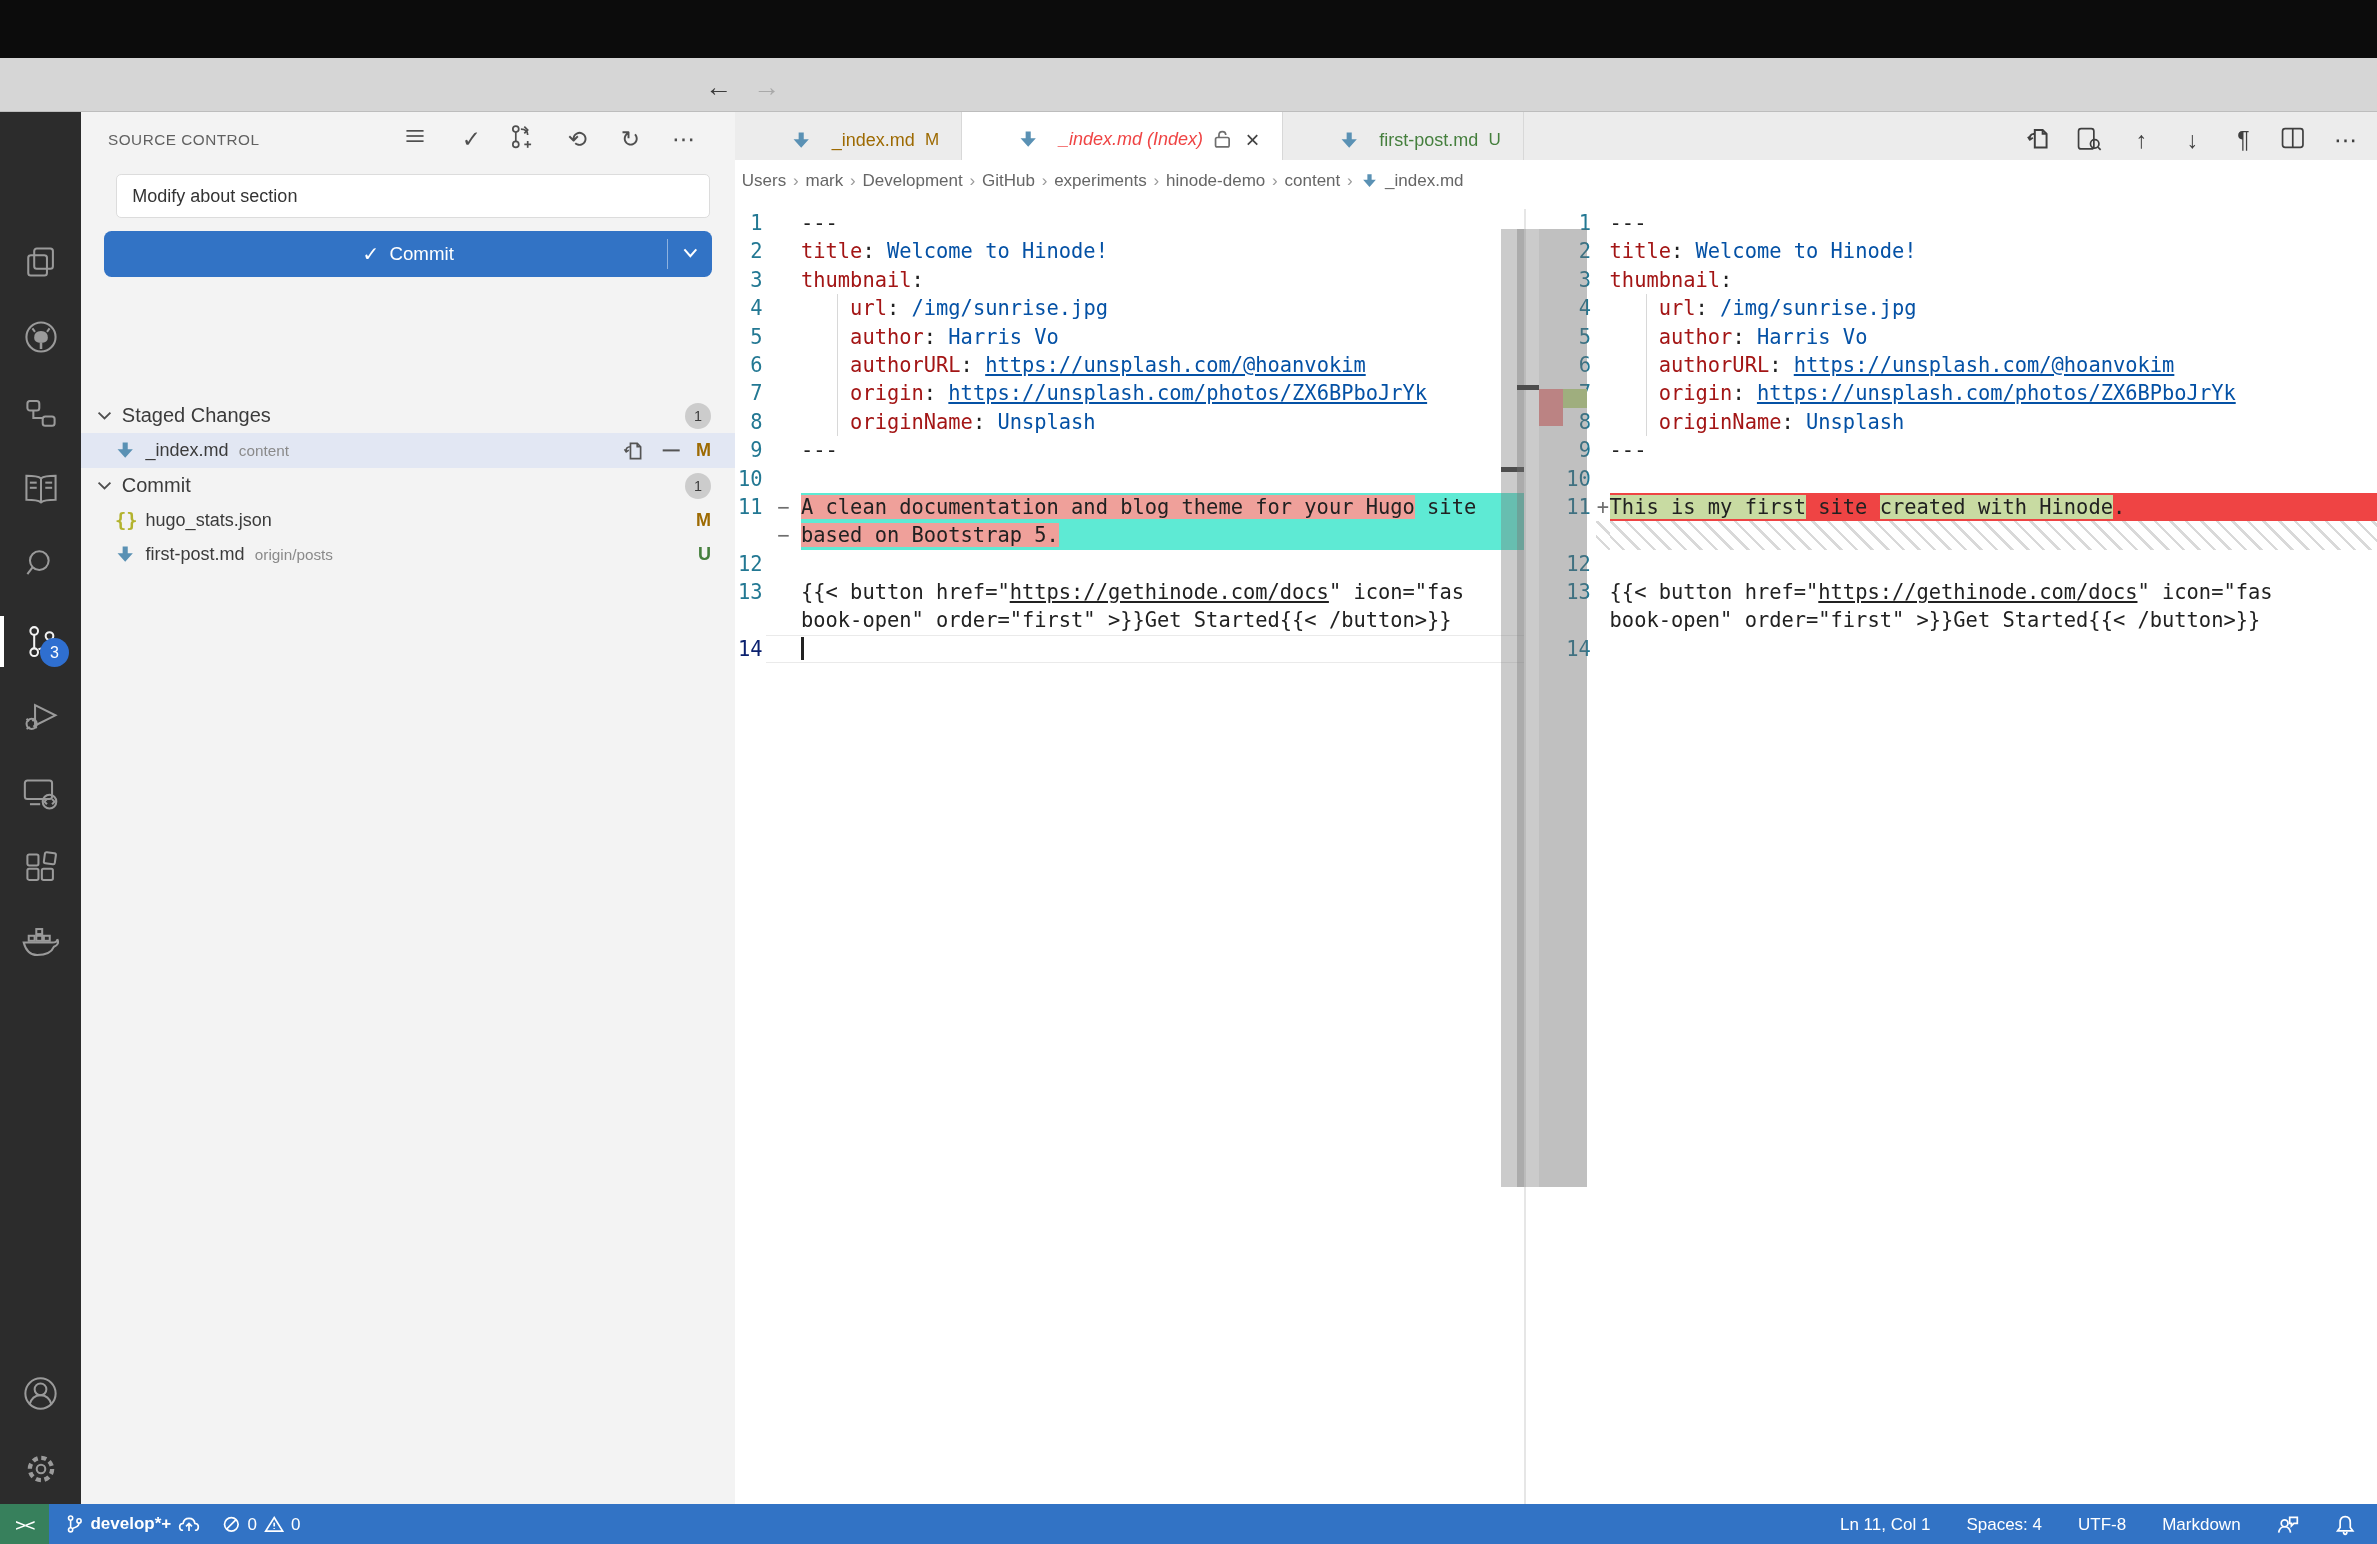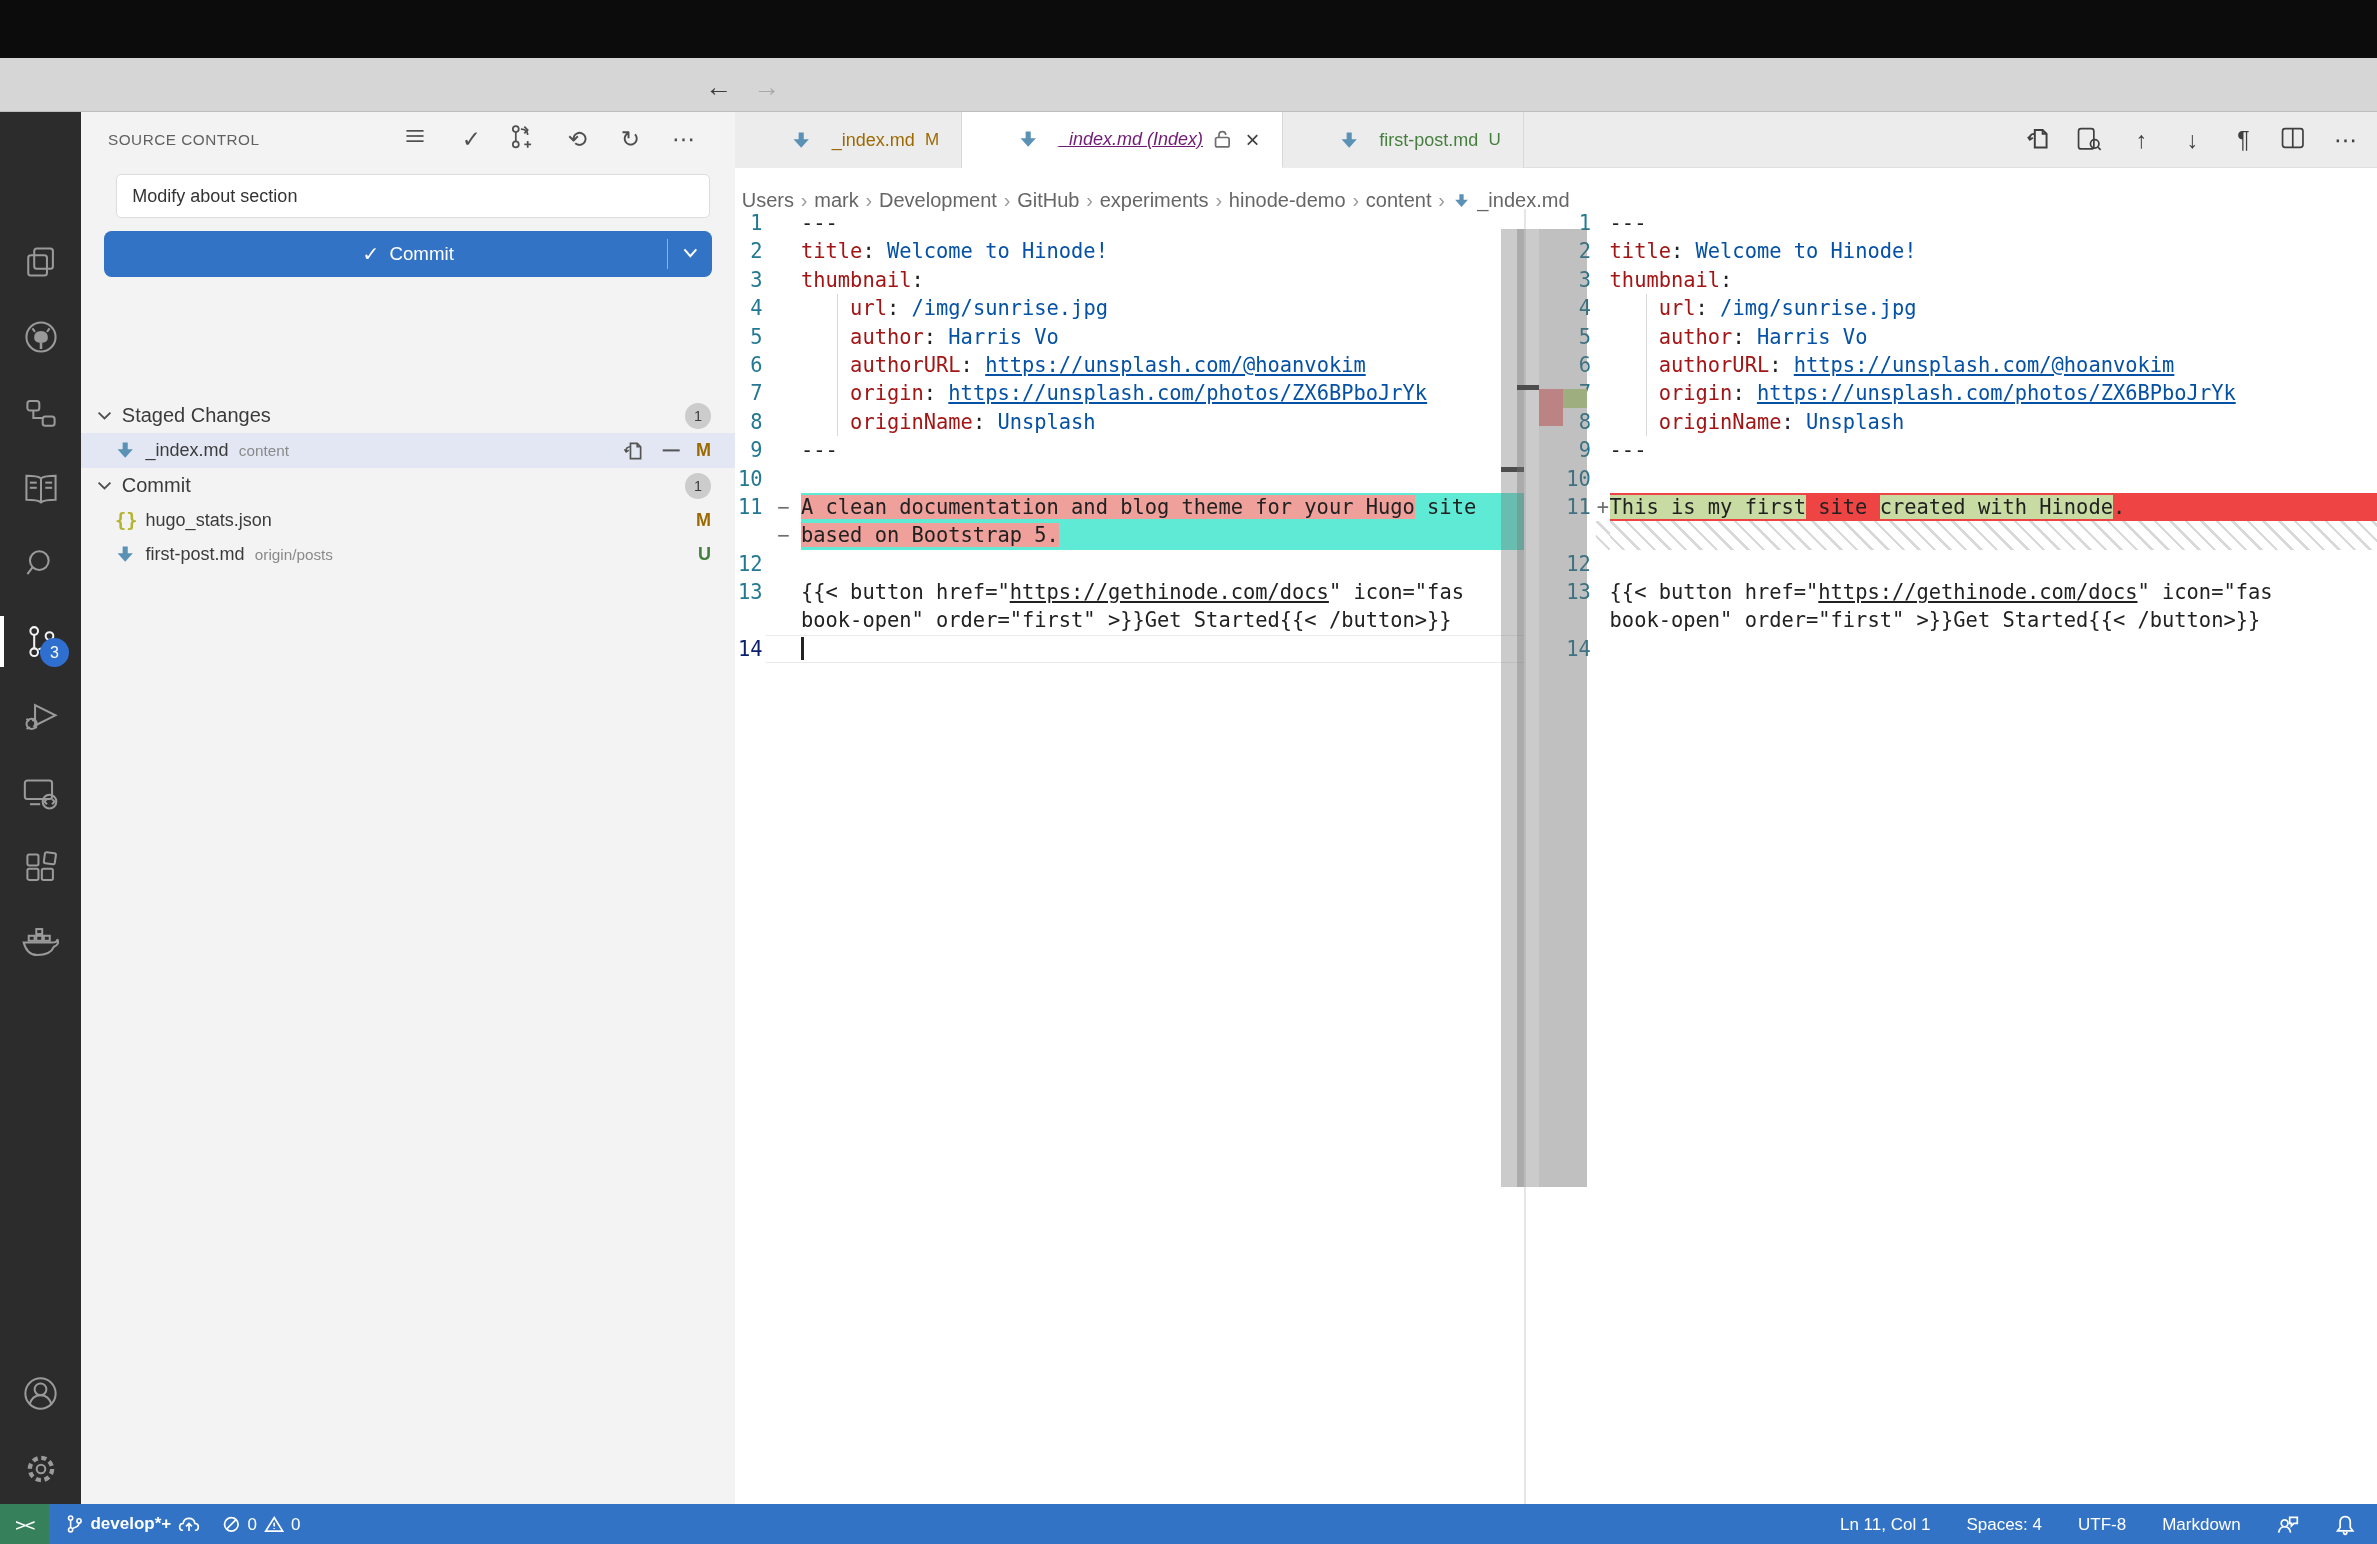--- a/index.html
+++ b/index.html
@@ -55,27 +55,27 @@
   .row-actions{position:absolute;right:54px;display:flex;gap:17px;align-items:center;}
   .row-actions svg{stroke:#555;fill:none;stroke-width:2;}
   .json-glyph{color:#b3b32e;font-weight:bold;font-size:18.7px;font-family:"DejaVu Sans Mono",monospace;}
 
   
   #editor{left:735px;top:112px;width:1642px;height:1392px;background:#fff;}
   #tabstrip{position:absolute;left:0;top:0;width:100%;height:56px;background:#ececec;border-bottom:0.8px solid #e0e0e0;box-sizing:border-box;display:flex;}
   .tab{height:56px;display:flex;align-items:center;padding:0 22px;border-right:0.8px solid #d8d8d8;box-sizing:border-box;gap:10.2px;background:#ececec;}
   .tab.active{background:#fff;border-bottom:0.8px solid #fff;}
   .tab-label{font-size:18px;white-space:pre;}
-  .tab.active .tab-label{font-style:italic;color:#701a75;text-decoration:underline;}
+  .tab.active .tab-label{font-style:italic;color:#ef4444;}
   .tab-letter{font-size:17px;}
   .tab-close{font-size:24px;color:#444;margin-left:3.4px;}
   #editor-actions{position:absolute;right:17px;top:0;height:56px;display:flex;align-items:center;gap:22px;}
   .ea-icon{width:29px;height:29px;color:#3f3f3f;font-size:23px;line-height:29px;text-align:center;}
   .ea-icon svg{stroke:#3f3f3f;fill:none;stroke-width:2;}
-  #breadcrumbs{position:absolute;left:0;top:68px;width:100%;height:41px;background:#fff;display:flex;align-items:center;font-size:20px;color:#666;}
+  #breadcrumbs{position:absolute;left:0;top:48px;width:100%;height:41px;background:#fff;display:flex;align-items:center;font-size:17px;color:#666;}
   .bc-item{margin-left:6.8px;white-space:pre;}
   .bc-sep{margin-left:6.8px;color:#9a9a9a;}
   .bc-md{margin-left:8.5px;}
 
   
   #diff{position:absolute;left:0;top:97px;width:1642px;height:1295px;}
   .pane{position:absolute;top:0;height:100%;overflow:hidden;}
   #pane-left{left:0;width:789px;}
   #sash{position:absolute;left:789px;top:0;width:1.7px;height:100%;background:#e6e6e6;}
   #pane-right{left:791px;width:852px;}

